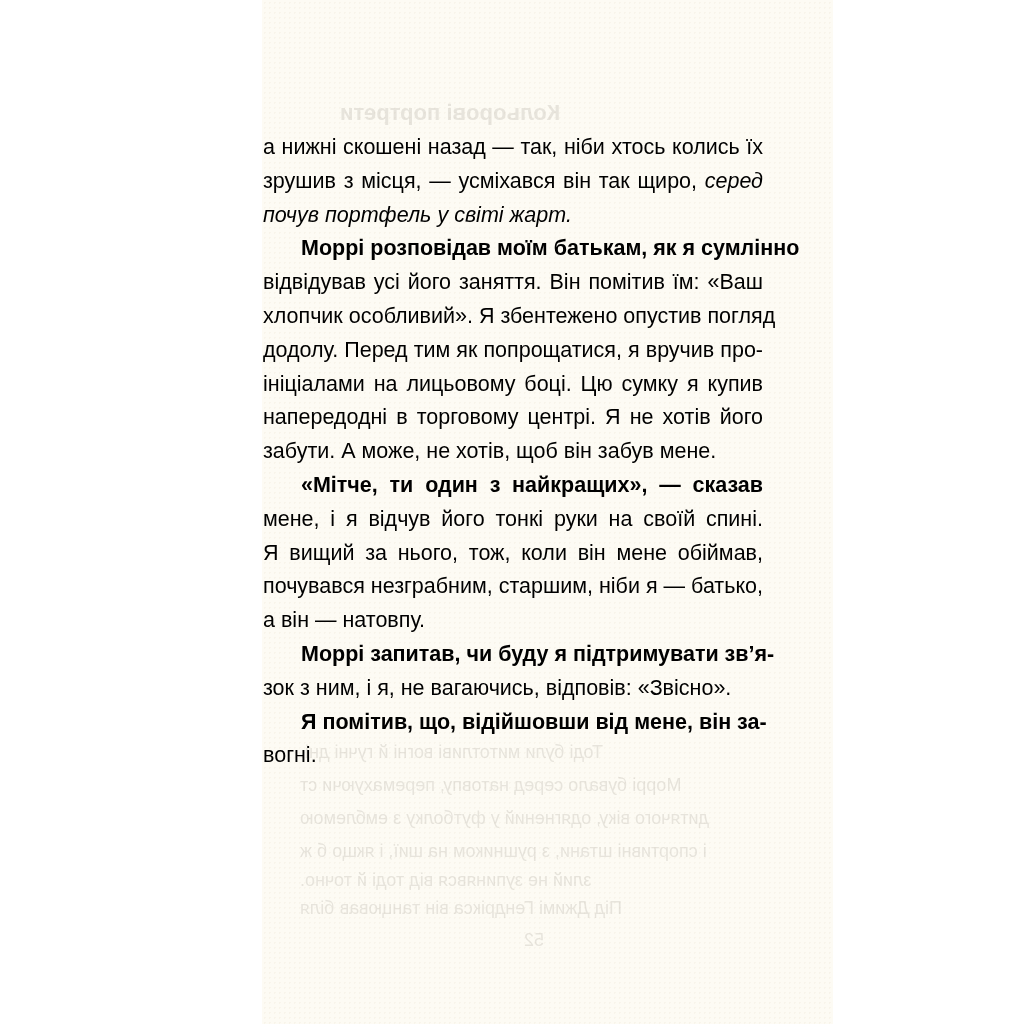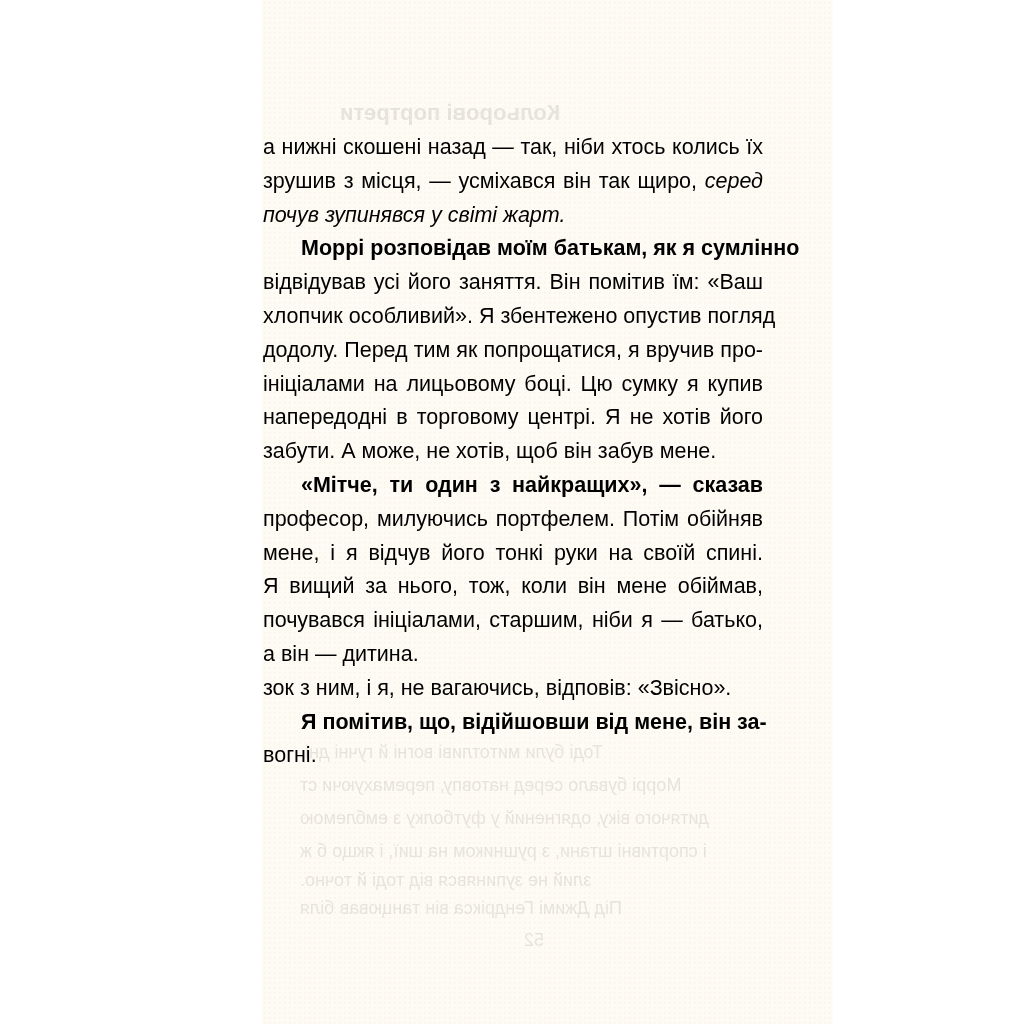--- a/index.html
+++ b/index.html
@@ -44,30 +44,30 @@
 <div class="bleed bleed-line" style="top:775px">Моррі бувало серед натовпу, перемахуючи ст</div>
 <div class="bleed bleed-line" style="top:808px">дитячого віку, одягнений у футболку з емблемою</div>
 <div class="bleed bleed-line" style="top:841px">і спортивні штани, з рушником на шиї, і якщо б ж</div>
 <div class="bleed bleed-line" style="top:870px">злий не зупинявся від тоді й точно.</div>
 <div class="bleed bleed-line" style="top:898px">Під Джимі Гендрікса він танцював біля</div>
 <div class="bleed bleed-page-num">52</div>
 
 <div class="text-block">
   <span class="line">а нижні скошені назад — так, ніби хтось колись їх</span>
   <span class="line"><span>зрушив з місця, — усміхався він так щиро, </span><em>серед</em></span>
-  <span class="line last"><em>почув зупинявся у світі жарт.</em></span>
+  <span class="line last"><em>почув портфель у світі жарт.</em></span>
   <span class="line indent">Моррі розповідав моїм батькам, як я сумлінно</span>
   <span class="line">відвідував усі його заняття. Він помітив їм: «Ваш</span>
   <span class="line">хлопчик особливий». Я збентежено опустив погляд</span>
   <span class="line">додолу. Перед тим як попрощатися, я вручив про-</span>
   <span class="line">ініціалами на лицьовому боці. Цю сумку я купив</span>
   <span class="line">напередодні в торговому центрі. Я не хотів його</span>
   <span class="line last">забути. А може, не хотів, щоб він забув мене.</span>
   <span class="line indent">«Мітче, ти один з найкращих», — сказав</span>
-  <span class="line">професор, милуючись портфелем. Потім обійняв</span>
   <span class="line">мене, і я відчув його тонкі руки на своїй спині.</span>
   <span class="line">Я вищий за нього, тож, коли він мене обіймав,</span>
-  <span class="line">почувався ініціалами, старшим, ніби я — батько,</span>
-  <span class="line last">а він — дитина.</span>
+  <span class="line">почувався незграбним, старшим, ніби я — батько,</span>
+  <span class="line last">а він — натовпу.</span>
+  <span class="line indent">Моррі запитав, чи буду я підтримувати зв’я-</span>
   <span class="line last">зок з ним, і я, не вагаючись, відповів: «Звісно».</span>
   <span class="line indent">Я помітив, що, відійшовши від мене, він за-</span>
   <span class="line last">вогні.</span>
 </div>
 
 </body></html>

